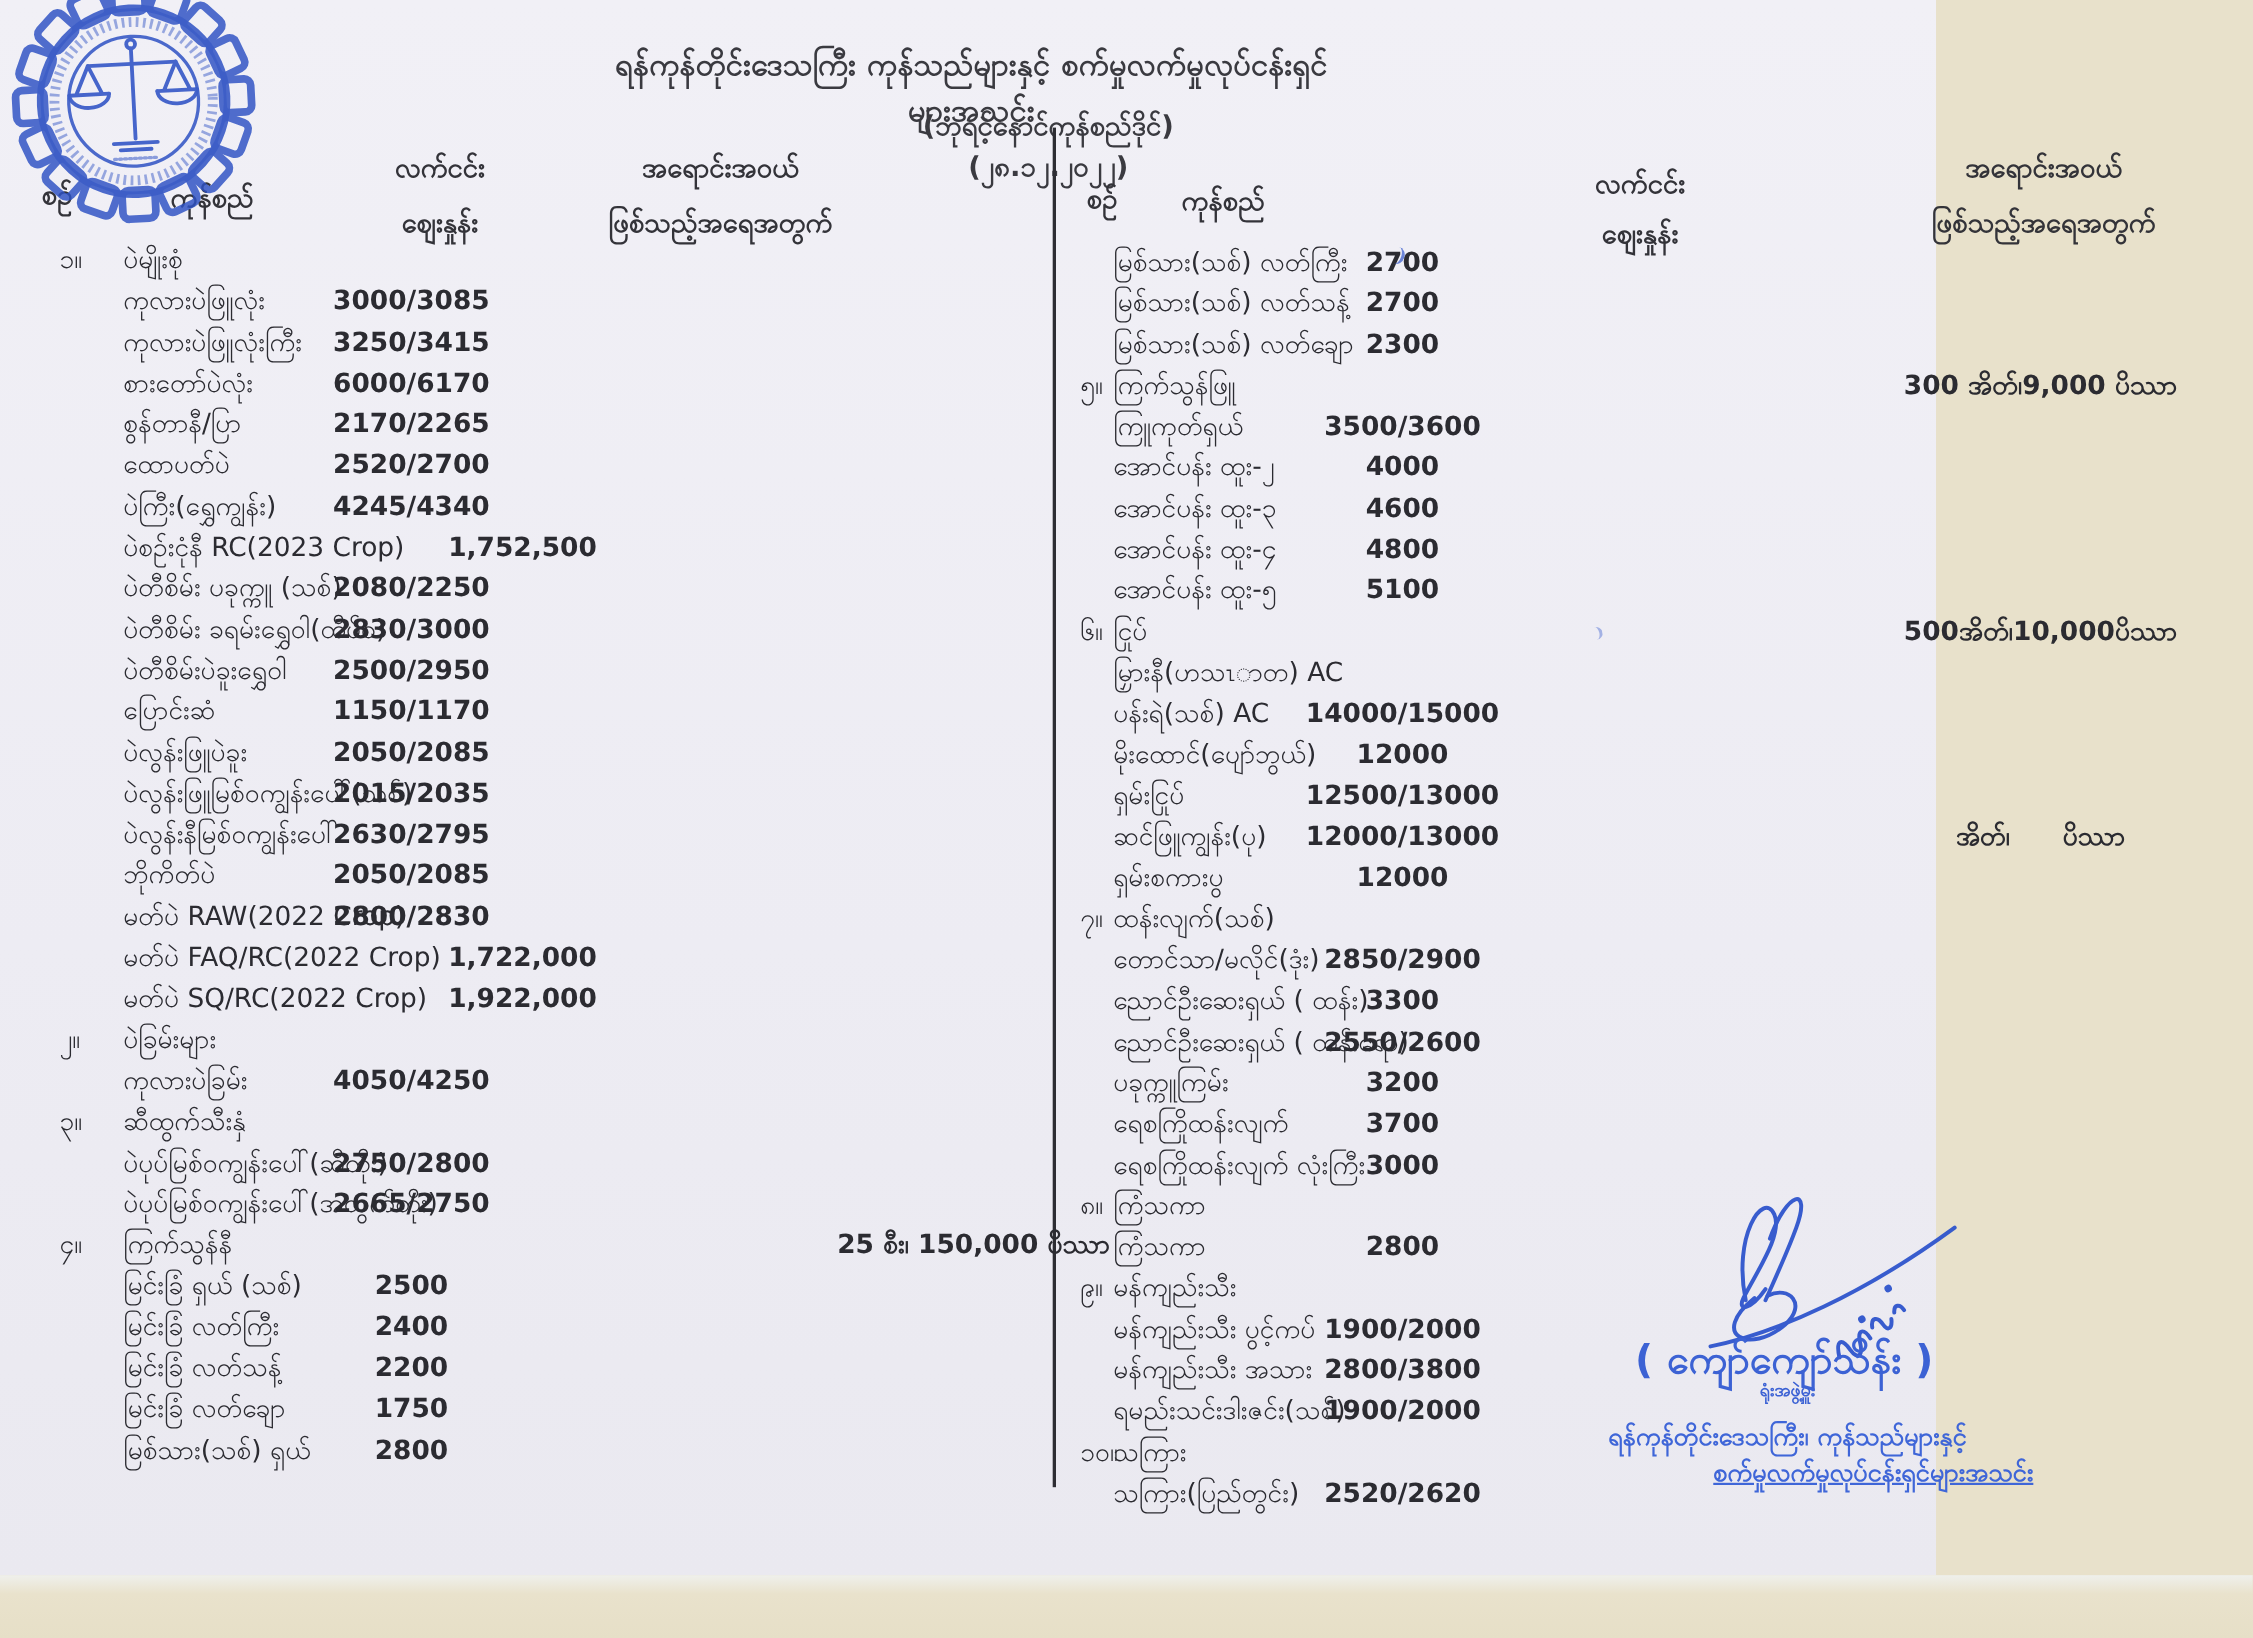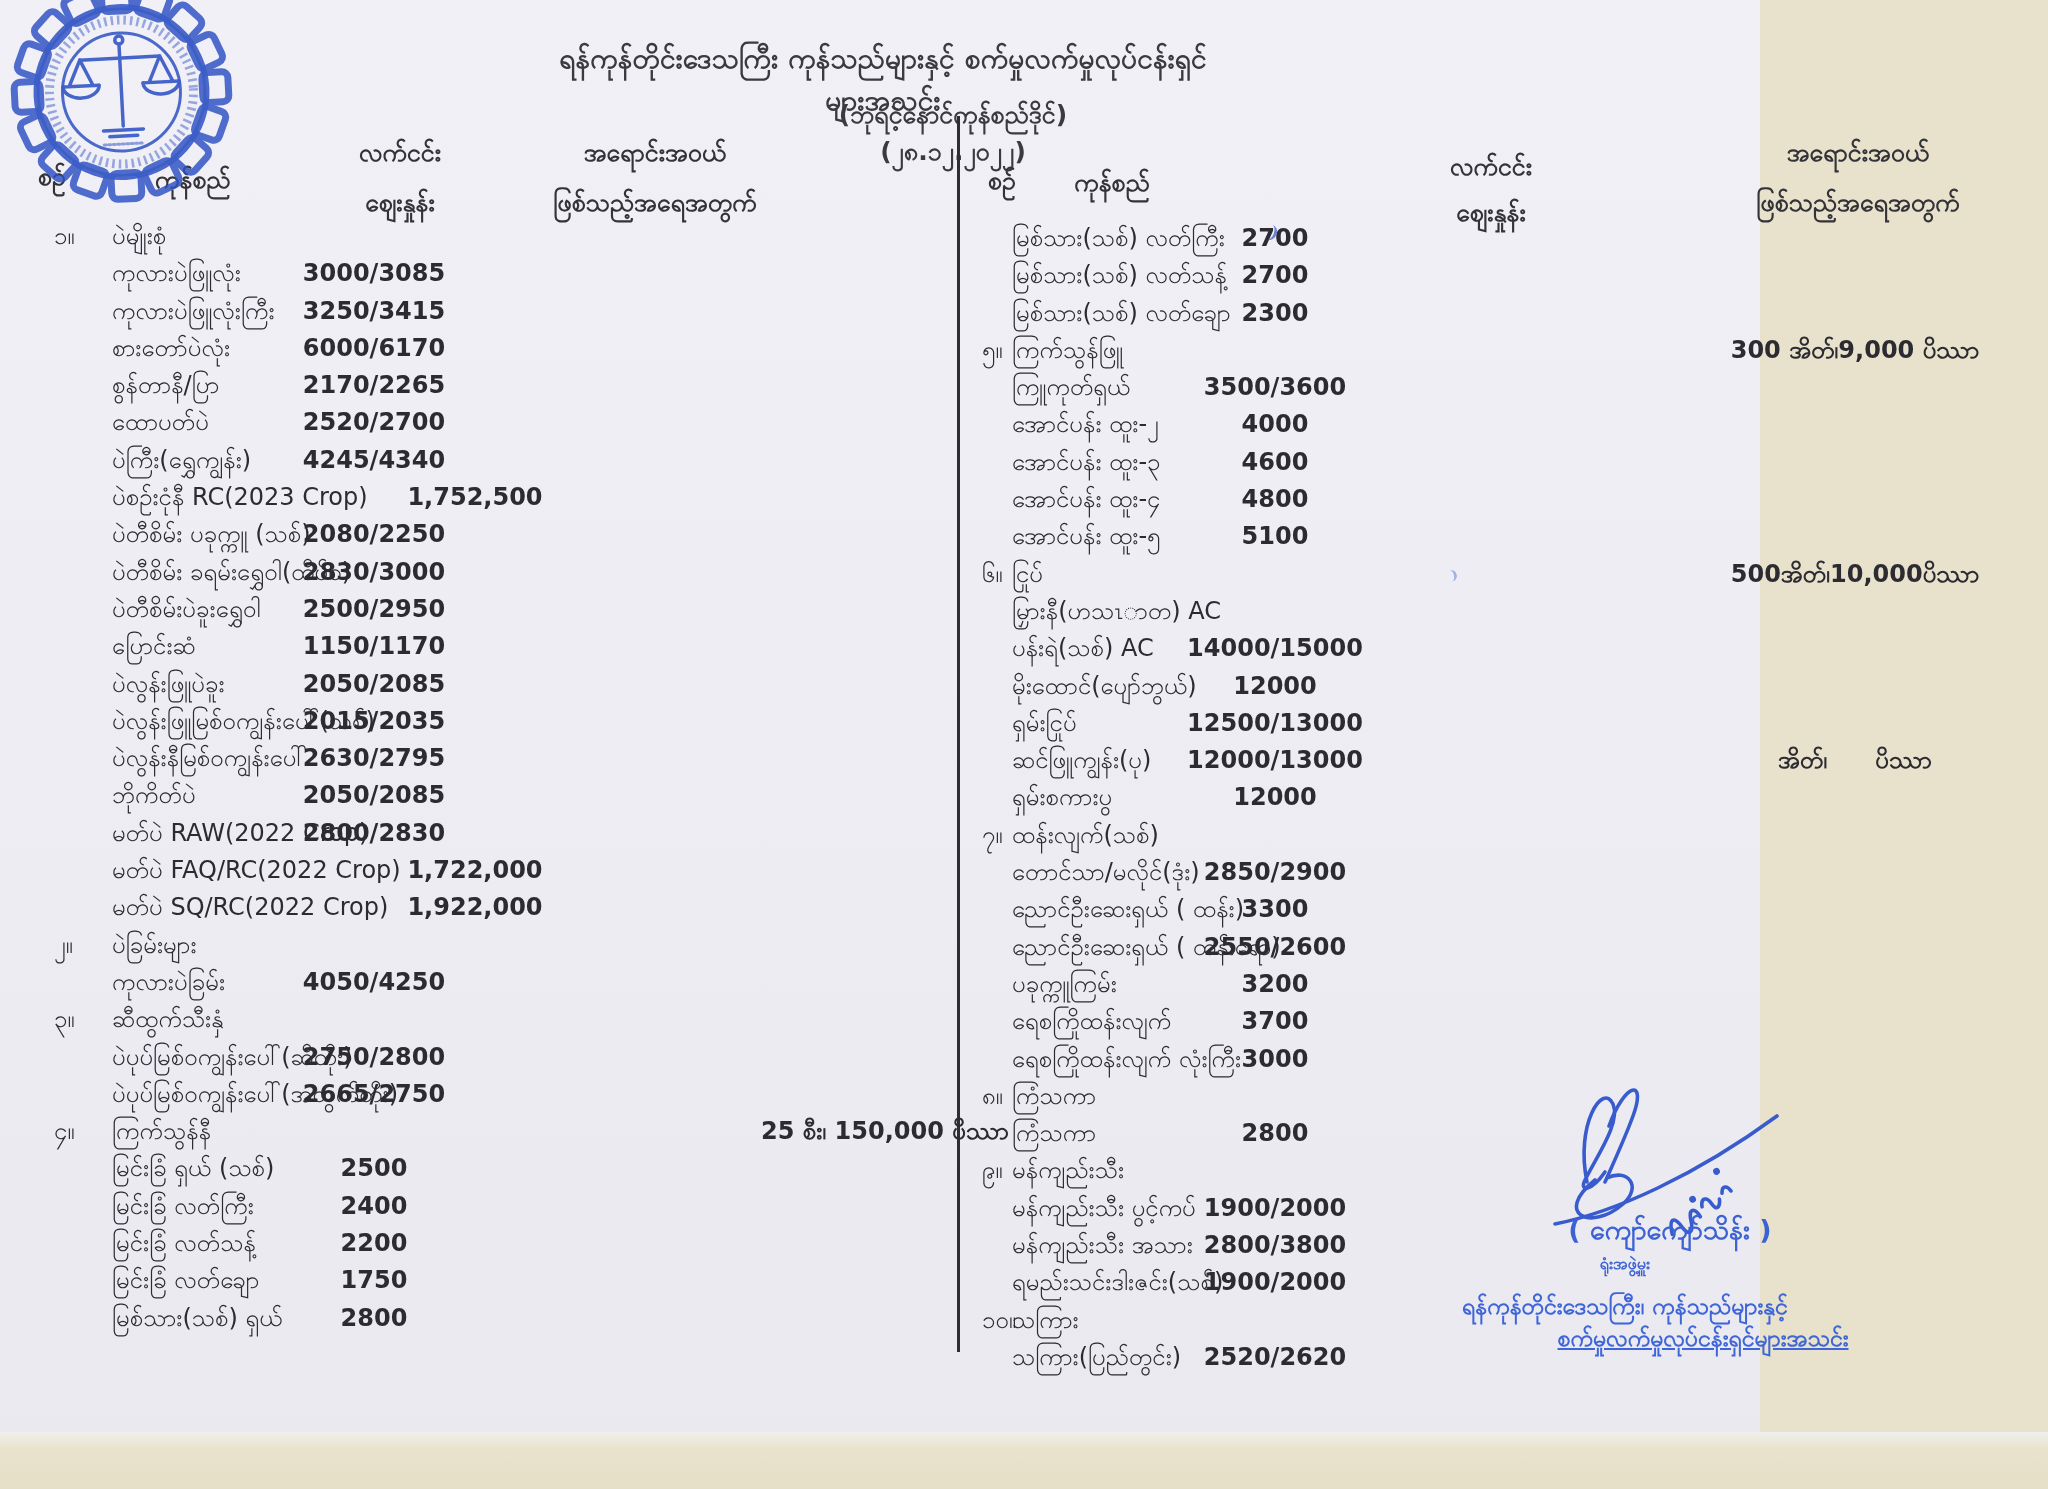--- a/index.html
+++ b/index.html
@@ -43,21 +43,21 @@
   #right-col .seq{left:22px;}
   #right-col .name{left:52px;}
   #right-col .price{left:190px;width:250px;text-align:center;}
   #right-col .vol.right{left:745px;width:300px;text-align:center;}
   
   .stamp{position:absolute;left:2px;top:-12px;width:240px;height:228px;z-index:5;
     transform:rotate(-3deg);opacity:.92;pointer-events:none;}
   
   .sig-svg{position:absolute;left:1525px;top:1064px;width:270px;height:172px;z-index:4;}
   .sig-line{position:absolute;text-align:center;color:#3c62d4;font-weight:600;z-index:4;}
-  .sig-name{left:1520px;width:300px;top:1212px;font-size:27px;}
+  .sig-name{left:1472px;width:300px;top:1212px;font-size:36px;}
   .sig-role{left:1525px;width:200px;top:1253px;font-size:16px;}
   .sig-org1{left:1455px;width:340px;top:1291px;font-size:23px;color:#3f66d8;}
   .sig-org2{left:1548px;width:310px;top:1323px;font-size:23px;color:#3f66d8;text-decoration:underline;}
   
   .mark-blue1{position:absolute;left:1262px;top:224px;width:12px;height:16px;
     border-right:3px solid #4a6ad0;border-radius:50%;transform:rotate(18deg);opacity:.8;}
   .mark-blue2{position:absolute;left:1444px;top:570px;width:10px;height:12px;
     border-right:3px solid #5a77d6;border-radius:50%;transform:rotate(-12deg);opacity:.5;}
 </style>
 </head>

